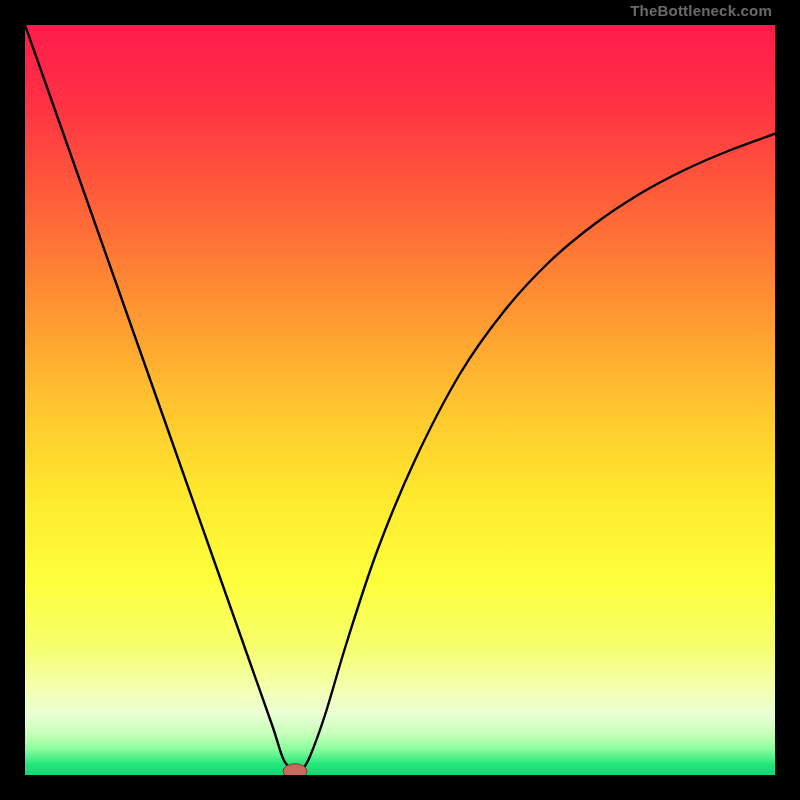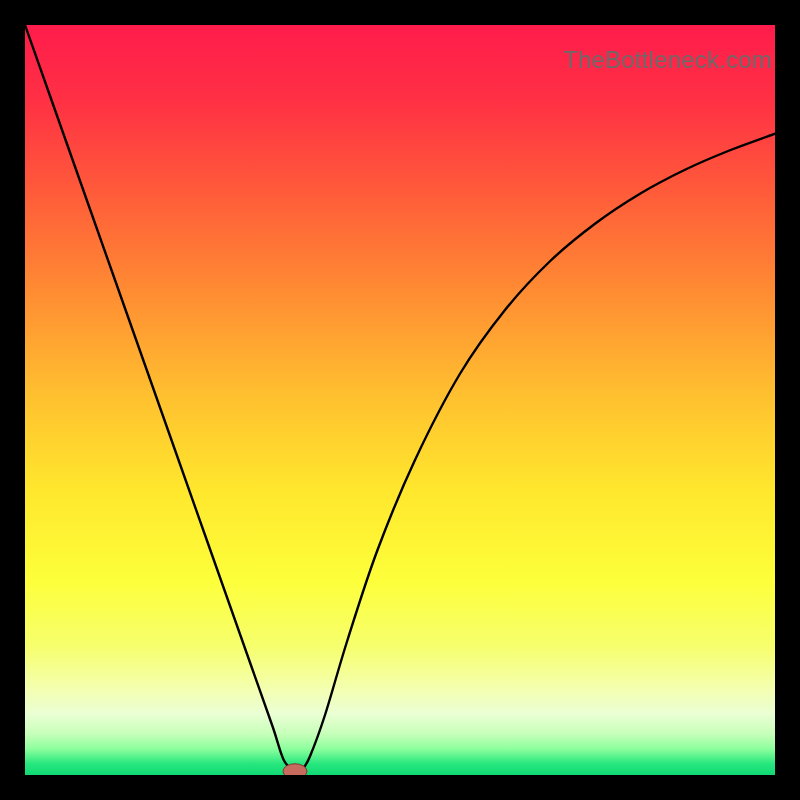--- a/index.html
+++ b/index.html
@@ -24,25 +24,24 @@
     left: 0;
     top: 0;
     width: 750px;
     height: 750px;
   }
   .watermark {
     position: absolute;
     top: 2px;
     right: 28px;
     color: #6a6a6a;
-    font-size: 24px;
-    font-weight: 400;
+    font-size: 15px;
+    font-weight: 700;
     letter-spacing: 0.2px;
     user-select: none;
-    margin-top: 44px;
   }
 </style>
 </head>
 <body>
 
 <div class="frame">
   <svg class="plot" viewBox="0 0 750 750" preserveAspectRatio="none">
     <defs>
       <linearGradient id="bgGrad" x1="0" y1="0" x2="0" y2="1">
           <stop offset="0%" stop-color="#ff1c4b"></stop>

